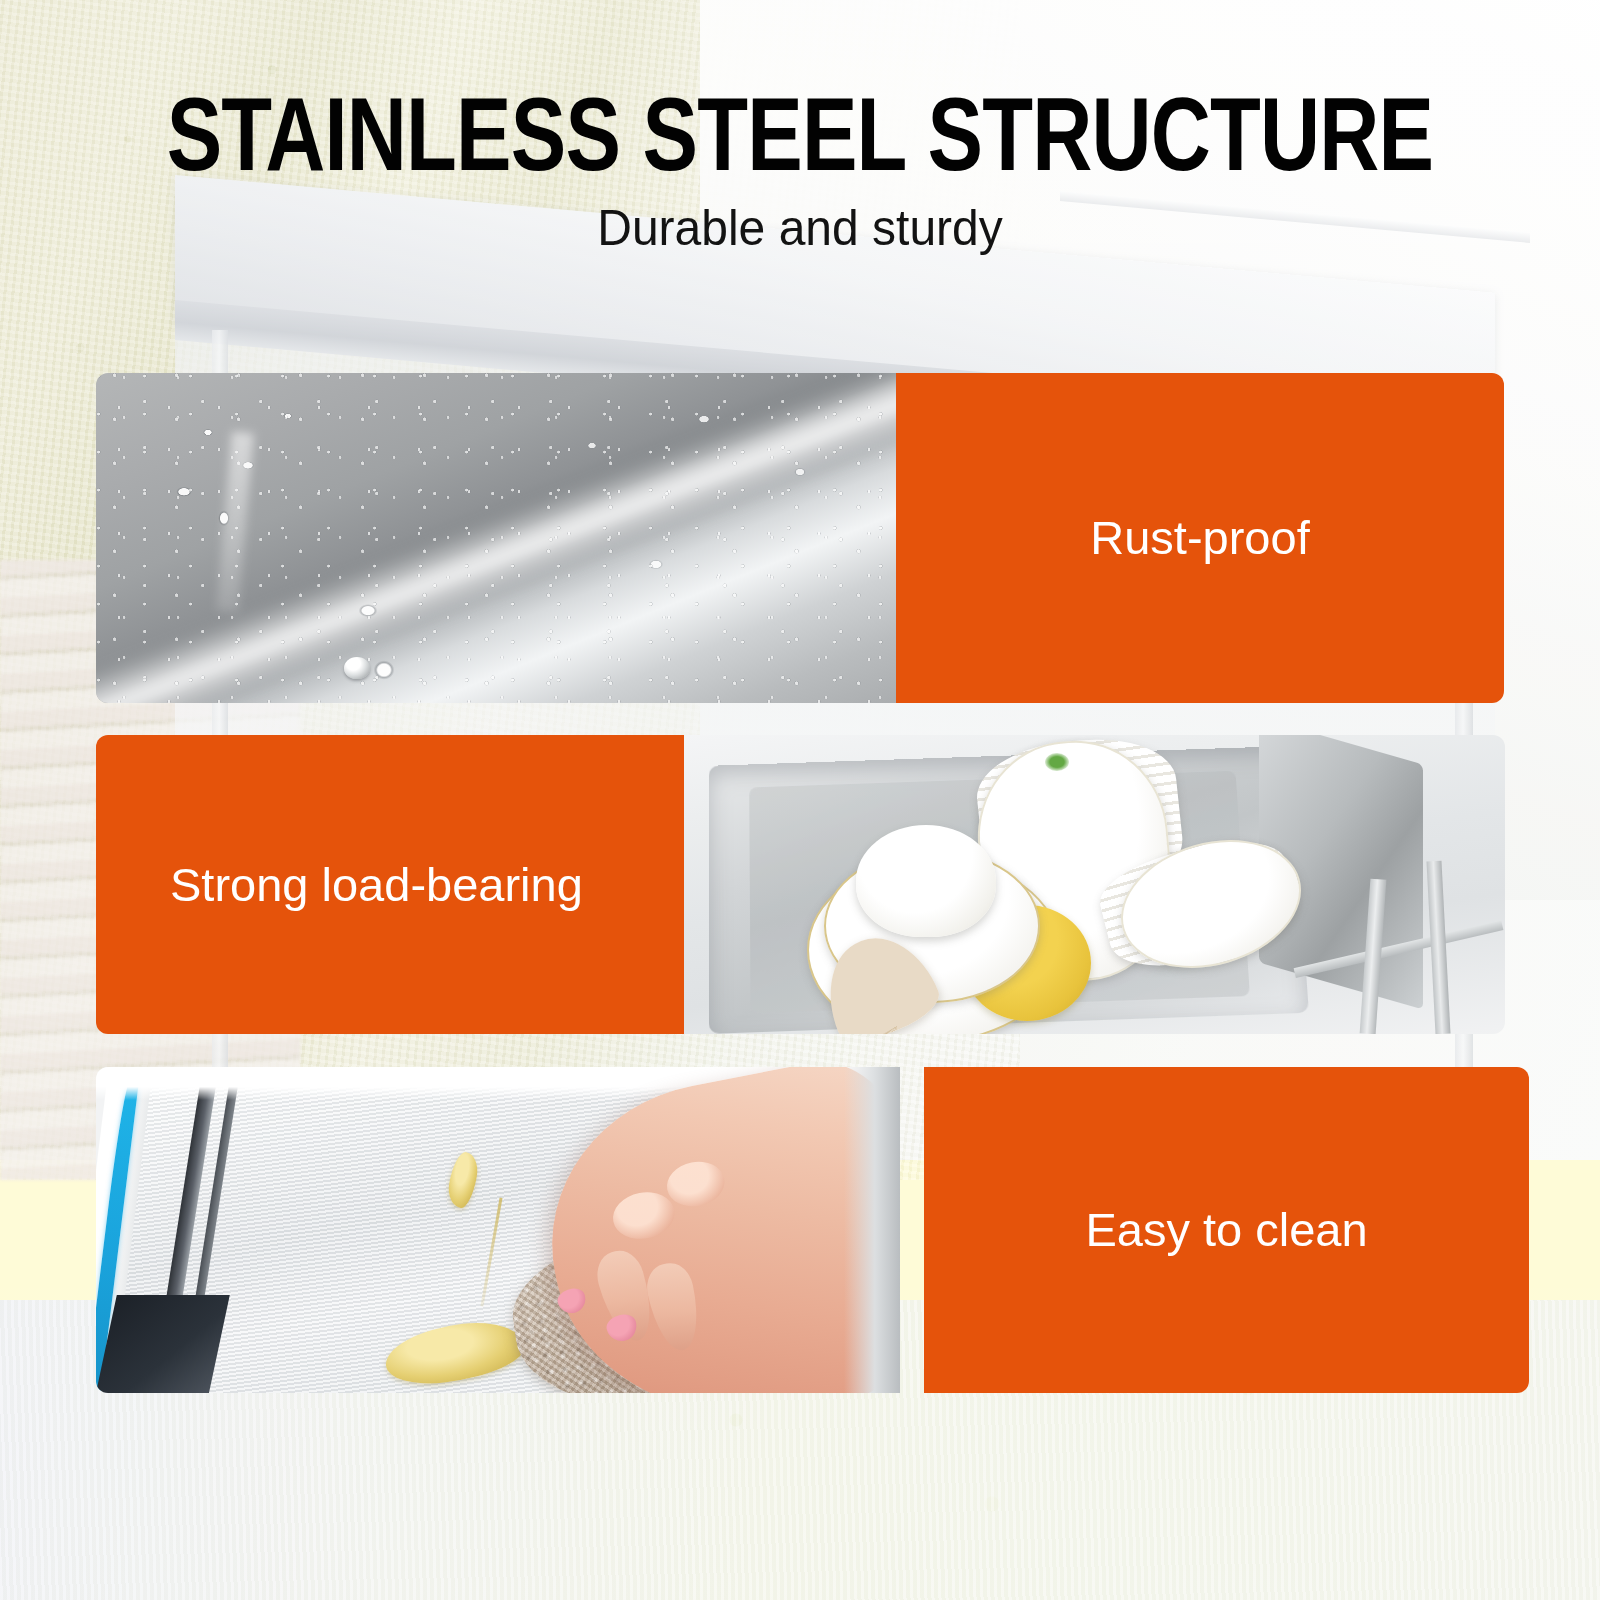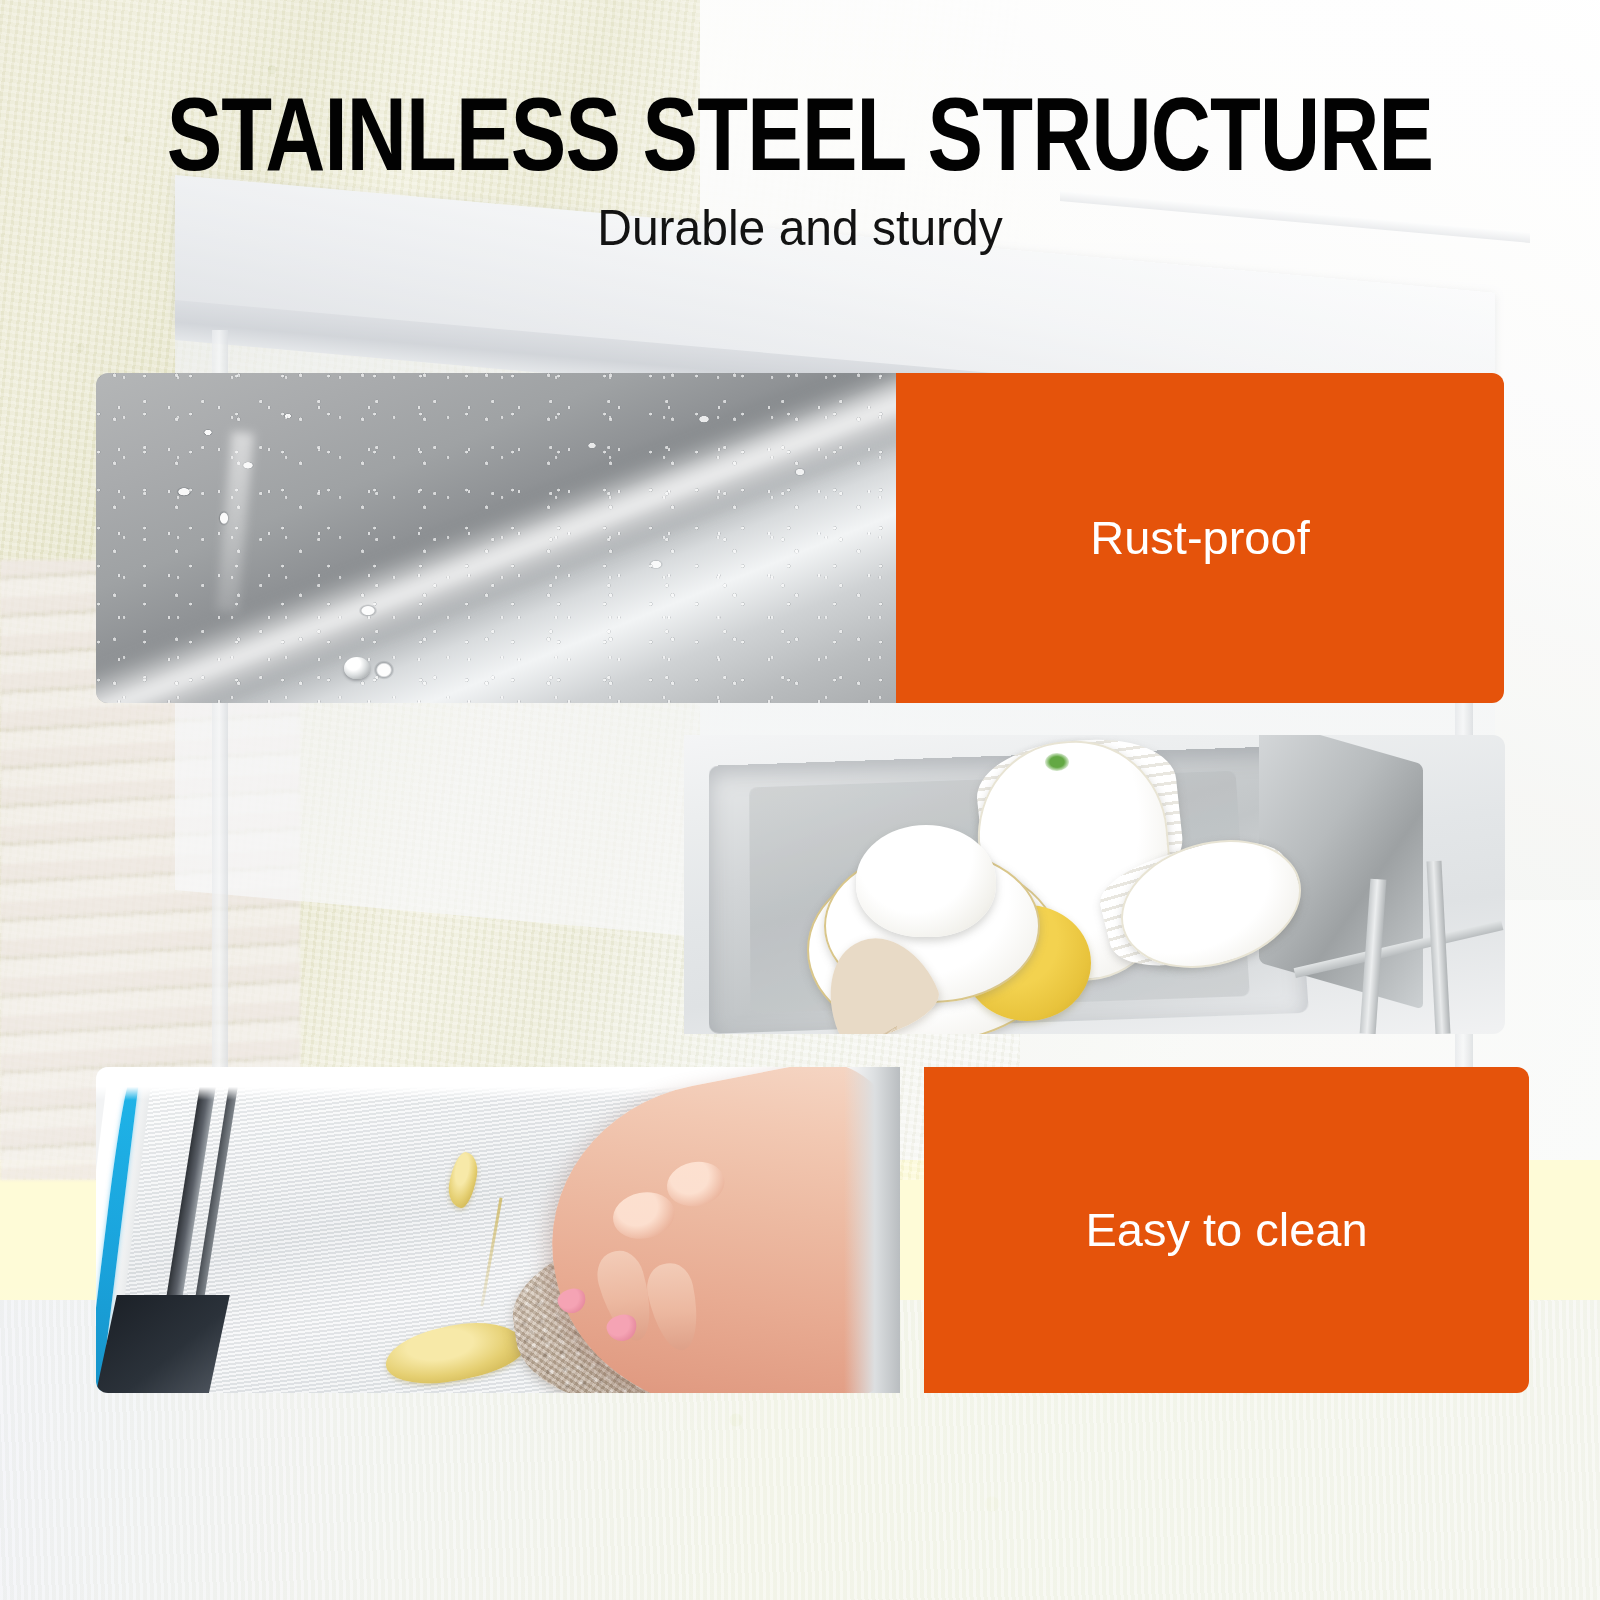--- a/index.html
+++ b/index.html
@@ -460,20 +460,23 @@
       <div class="droplet-big"></div>
     </div>
 
     <div class="panel center" style="background: rgb(229, 83, 11);">
       <span class="panel-label" style="color: rgb(255, 255, 255);">Rust-proof</span>
     </div>
   </div>
 
   <div class="row r2" style="left:96px; top:735px; width:1409px; height:299px;">
 
+    <div class="panel left" style="background: rgb(229, 83, 11);">
+      <span class="panel-label" style="color: rgb(255, 255, 255);">Strong load-bearing</span>
+    </div>
 
     <div class="photo">
       <div class="ph-sink"></div>
       <div class="sink-basin"></div>
       <div class="sink-inner"></div>
       <div class="sink-rim-r"></div>
       <div class="sink-brace"></div>
       <div class="sink-leg1"></div>
       <div class="sink-leg2"></div>
 

